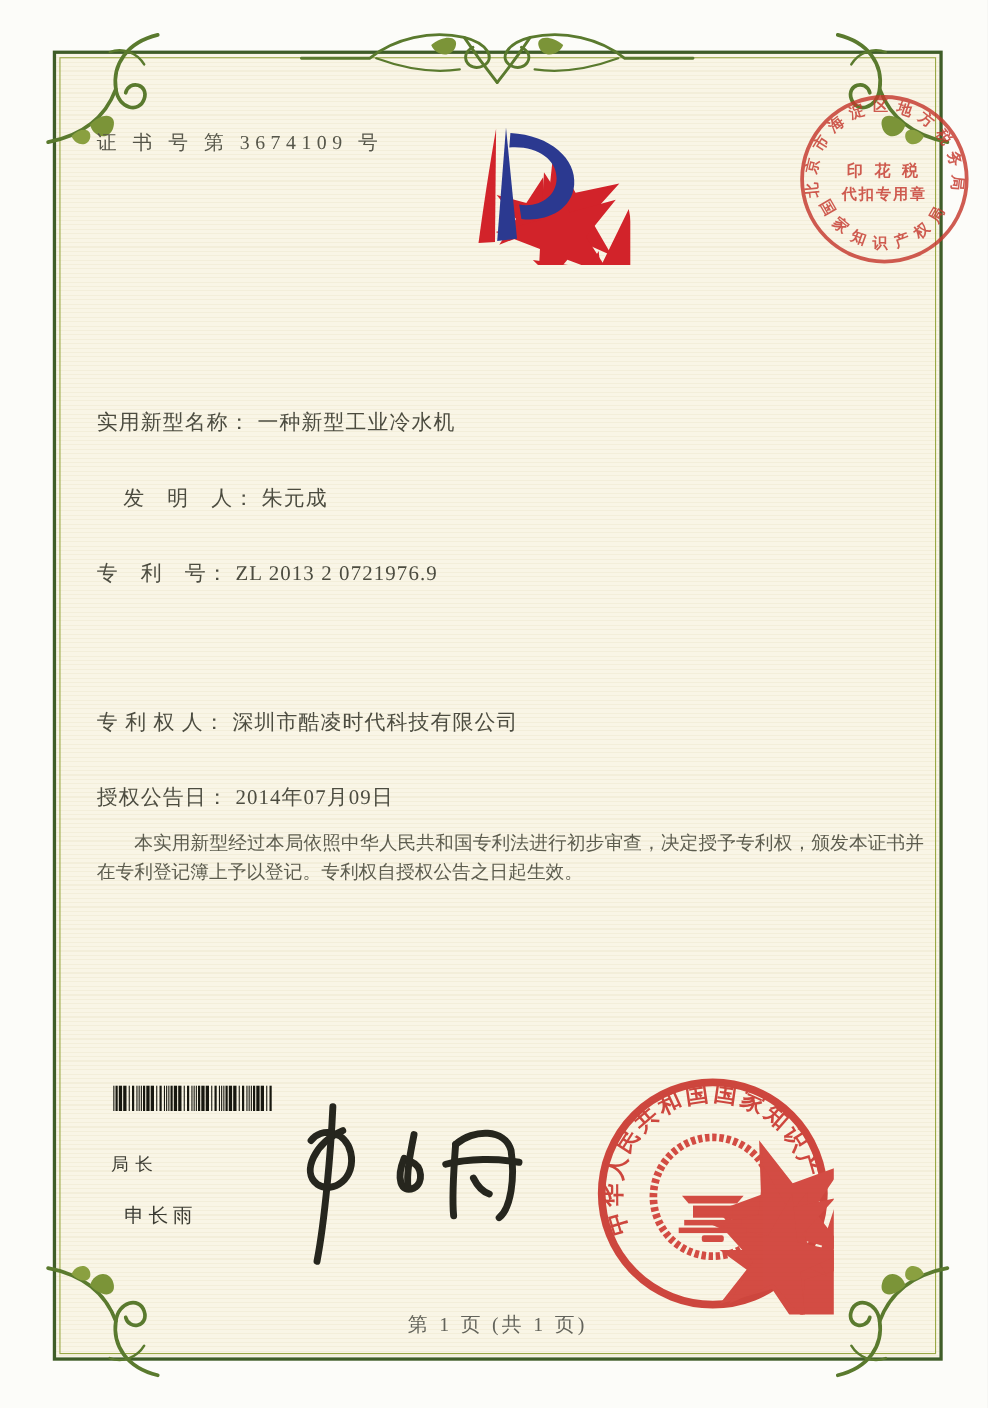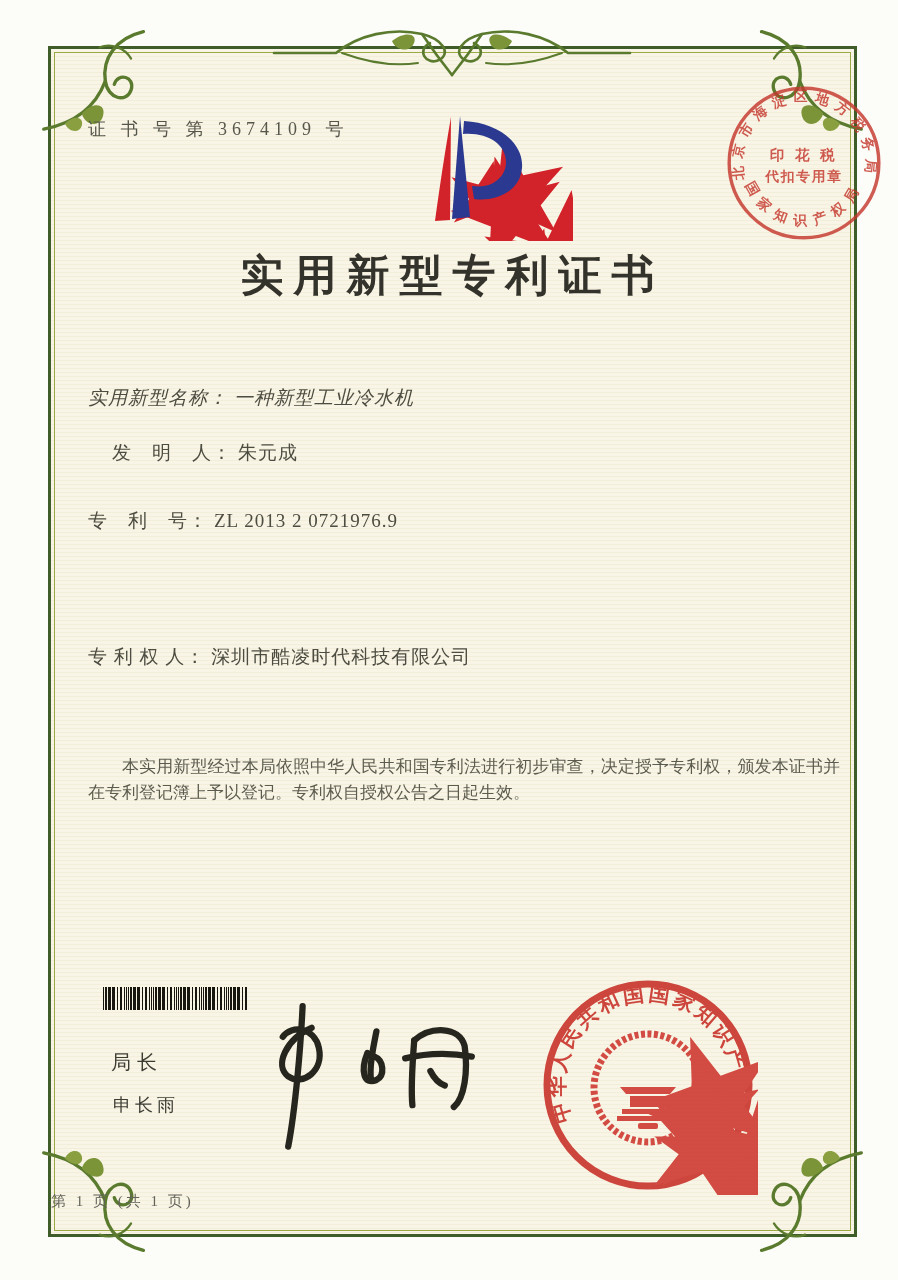--- a/index.html
+++ b/index.html
@@ -12,28 +12,28 @@
   .cert-no{position:absolute;left:37px;top:68px;font-size:18px;letter-spacing:5px;color:#56564a;white-space:nowrap;}
   .logo{position:absolute;left:282px;top:52px;width:240px;height:142px;}
   .title{position:absolute;left:0;top:198px;width:100%;text-align:center;
          font-size:43px;font-weight:bold;letter-spacing:10px;color:#33332c;}
   .field-row{position:absolute;left:37px;font-size:19px;color:#4c4c40;letter-spacing:1px;white-space:nowrap;}
   .field-row .lbl{margin-right:6px;}
   .paras{position:absolute;left:37px;top:705px;width:752px;}
   .paras p{margin:0 0 3px 0;text-indent:2em;font-size:17px;line-height:26px;
            text-align:justify;color:#5c5c4e;}
   .barcode{position:absolute;left:52px;top:938px;width:248px;height:23px;font-size:0;}
-  .signer-title{position:absolute;left:60px;top:1000px;font-size:20px;letter-spacing:6px;color:#3c3c33;}
+  .signer-title{position:absolute;left:50px;top:1000px;font-size:16px;letter-spacing:6px;color:#3c3c33;}
   .signer-name{position:absolute;left:62px;top:1044px;font-size:18px;letter-spacing:4px;color:#3c3c33;}
   .signature{position:absolute;left:185px;top:950px;width:270px;height:150px;}
   .seal{position:absolute;left:487px;top:926px;width:220px;height:220px;}
   .seal-date{position:absolute;left:512px;top:1068px;font-size:20px;letter-spacing:5px;color:#45453b;z-index:5;white-space:nowrap;}
   .tax-stamp{position:absolute;left:667px;top:28px;width:172px;height:172px;z-index:4;}
-  .footer{position:absolute;left:0;top:1143px;width:100%;
-          font-size:15px;letter-spacing:3px;color:#63635a;}
+  .footer{position:absolute;left:0;top:1143px;width:100%;text-align:center;
+          font-size:18px;letter-spacing:3px;color:#63635a;}
   .flo{position:absolute;width:112px;height:112px;}
   .flo svg{width:100%;height:100%;}
   .toporn{position:absolute;left:221px;top:-30px;width:360px;height:64px;}
 </style>
 </head>
 <body>
 
 <div class="page">
 
   <svg width="0" height="0" style="position:absolute">
@@ -121,33 +121,35 @@
           <textPath href="#ts-top" startOffset="50%" text-anchor="middle">北京市海淀区地方税务局</textPath>
         </text>
         <text font-size="16" fill="#c5392e" letter-spacing="9" font-weight="bold">
           <textPath href="#ts-bot" startOffset="50%" text-anchor="middle">国家知识产权局</textPath>
         </text>
         <text x="100" y="96" text-anchor="middle" font-size="17" letter-spacing="4" fill="#c5392e" font-weight="bold">印 花 税</text>
         <text x="100" y="121" text-anchor="middle" font-size="16" letter-spacing="2" fill="#c5392e" font-weight="bold">代扣专用章</text>
       </svg>
     </div>
 
-    <div class="title">实用新型专利证书</div>
-
-    <div class="field-row" style="top:336px;font-style:italic;">
+
+    <div class="field-row" style="top:322px;">
       <span class="lbl">实用新型名称：</span><span>一种新型工业冷水机</span>
     </div>
     <div class="field-row" style="top:391px;margin-left:24px;">
       <span class="lbl">发　明　人：</span><span>朱元成</span>
     </div>
     <div class="field-row" style="top:459px;">
       <span class="lbl">专　利　号：</span><span>ZL 2013 2 0721976.9</span>
     </div>
     <div class="field-row" style="top:595px;">
       <span class="lbl">专 利 权 人：</span><span>深圳市酷凌时代科技有限公司</span>
+    </div>
+    <div class="field-row" style="top:663px;">
+      <span class="lbl">授权公告日：</span><span>2014年07月09日</span>
     </div>
 
     <div class="paras">
       <p>本实用新型经过本局依照中华人民共和国专利法进行初步审查，决定授予专利权，颁发本证书并在专利登记簿上予以登记。专利权自授权公告之日起生效。</p>
     </div>
 
     <div class="barcode"><div style="display: inline-block; height: 100%; vertical-align: top; background: rgb(23, 23, 15); width: 1px; margin-right: 1px;"></div><div style="display: inline-block; height: 100%; vertical-align: top; background: rgb(23, 23, 15); width: 2px; margin-right: 1px;"></div><div style="display: inline-block; height: 100%; vertical-align: top; background: rgb(23, 23, 15); width: 3px; margin-right: 1px;"></div><div style="display: inline-block; height: 100%; vertical-align: top; background: rgb(23, 23, 15); width: 3px; margin-right: 2px;"></div><div style="display: inline-block; height: 100%; vertical-align: top; background: rgb(23, 23, 15); width: 1px; margin-right: 2px;"></div><div style="display: inline-block; height: 100%; vertical-align: top; background: rgb(23, 23, 15); width: 2px; margin-right: 2px;"></div><div style="display: inline-block; height: 100%; vertical-align: top; background: rgb(23, 23, 15); width: 1px; margin-right: 1px;"></div><div style="display: inline-block; height: 100%; vertical-align: top; background: rgb(23, 23, 15); width: 1px; margin-right: 1px;"></div><div style="display: inline-block; height: 100%; vertical-align: top; background: rgb(23, 23, 15); width: 1px; margin-right: 1px;"></div><div style="display: inline-block; height: 100%; vertical-align: top; background: rgb(23, 23, 15); width: 2px; margin-right: 1px;"></div><div style="display: inline-block; height: 100%; vertical-align: top; background: rgb(23, 23, 15); width: 3px; margin-right: 1px;"></div><div style="display: inline-block; height: 100%; vertical-align: top; background: rgb(23, 23, 15); width: 3px; margin-right: 2px;"></div><div style="display: inline-block; height: 100%; vertical-align: top; background: rgb(23, 23, 15); width: 1px; margin-right: 2px;"></div><div style="display: inline-block; height: 100%; vertical-align: top; background: rgb(23, 23, 15); width: 2px; margin-right: 2px;"></div><div style="display: inline-block; height: 100%; vertical-align: top; background: rgb(23, 23, 15); width: 1px; margin-right: 1px;"></div><div style="display: inline-block; height: 100%; vertical-align: top; background: rgb(23, 23, 15); width: 1px; margin-right: 1px;"></div><div style="display: inline-block; height: 100%; vertical-align: top; background: rgb(23, 23, 15); width: 1px; margin-right: 1px;"></div><div style="display: inline-block; height: 100%; vertical-align: top; background: rgb(23, 23, 15); width: 2px; margin-right: 1px;"></div><div style="display: inline-block; height: 100%; vertical-align: top; background: rgb(23, 23, 15); width: 3px; margin-right: 1px;"></div><div style="display: inline-block; height: 100%; vertical-align: top; background: rgb(23, 23, 15); width: 3px; margin-right: 2px;"></div><div style="display: inline-block; height: 100%; vertical-align: top; background: rgb(23, 23, 15); width: 1px; margin-right: 2px;"></div><div style="display: inline-block; height: 100%; vertical-align: top; background: rgb(23, 23, 15); width: 2px; margin-right: 2px;"></div><div style="display: inline-block; height: 100%; vertical-align: top; background: rgb(23, 23, 15); width: 1px; margin-right: 1px;"></div><div style="display: inline-block; height: 100%; vertical-align: top; background: rgb(23, 23, 15); width: 1px; margin-right: 1px;"></div><div style="display: inline-block; height: 100%; vertical-align: top; background: rgb(23, 23, 15); width: 1px; margin-right: 1px;"></div><div style="display: inline-block; height: 100%; vertical-align: top; background: rgb(23, 23, 15); width: 2px; margin-right: 1px;"></div><div style="display: inline-block; height: 100%; vertical-align: top; background: rgb(23, 23, 15); width: 3px; margin-right: 1px;"></div><div style="display: inline-block; height: 100%; vertical-align: top; background: rgb(23, 23, 15); width: 3px; margin-right: 2px;"></div><div style="display: inline-block; height: 100%; vertical-align: top; background: rgb(23, 23, 15); width: 1px; margin-right: 2px;"></div><div style="display: inline-block; height: 100%; vertical-align: top; background: rgb(23, 23, 15); width: 2px; margin-right: 2px;"></div><div style="display: inline-block; height: 100%; vertical-align: top; background: rgb(23, 23, 15); width: 1px; margin-right: 1px;"></div><div style="display: inline-block; height: 100%; vertical-align: top; background: rgb(23, 23, 15); width: 1px; margin-right: 1px;"></div><div style="display: inline-block; height: 100%; vertical-align: top; background: rgb(23, 23, 15); width: 1px; margin-right: 1px;"></div><div style="display: inline-block; height: 100%; vertical-align: top; background: rgb(23, 23, 15); width: 2px; margin-right: 1px;"></div><div style="display: inline-block; height: 100%; vertical-align: top; background: rgb(23, 23, 15); width: 3px; margin-right: 1px;"></div><div style="display: inline-block; height: 100%; vertical-align: top; background: rgb(23, 23, 15); width: 3px; margin-right: 2px;"></div><div style="display: inline-block; height: 100%; vertical-align: top; background: rgb(23, 23, 15); width: 1px; margin-right: 2px;"></div><div style="display: inline-block; height: 100%; vertical-align: top; background: rgb(23, 23, 15); width: 2px; margin-right: 2px;"></div><div style="display: inline-block; height: 100%; vertical-align: top; background: rgb(23, 23, 15); width: 1px; margin-right: 1px;"></div><div style="display: inline-block; height: 100%; vertical-align: top; background: rgb(23, 23, 15); width: 1px; margin-right: 1px;"></div><div style="display: inline-block; height: 100%; vertical-align: top; background: rgb(23, 23, 15); width: 1px; margin-right: 1px;"></div><div style="display: inline-block; height: 100%; vertical-align: top; background: rgb(23, 23, 15); width: 2px; margin-right: 1px;"></div><div style="display: inline-block; height: 100%; vertical-align: top; background: rgb(23, 23, 15); width: 3px; margin-right: 1px;"></div><div style="display: inline-block; height: 100%; vertical-align: top; background: rgb(23, 23, 15); width: 3px; margin-right: 2px;"></div><div style="display: inline-block; height: 100%; vertical-align: top; background: rgb(23, 23, 15); width: 1px; margin-right: 2px;"></div><div style="display: inline-block; height: 100%; vertical-align: top; background: rgb(23, 23, 15); width: 2px; margin-right: 2px;"></div></div>
 
     <div class="signer-title">局长</div>
     <div class="signer-name">申长雨</div>

